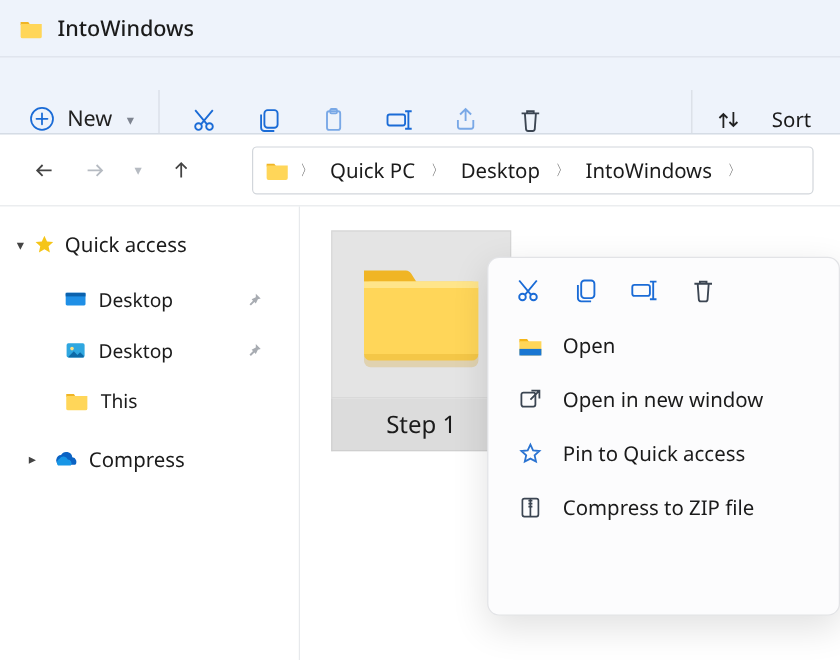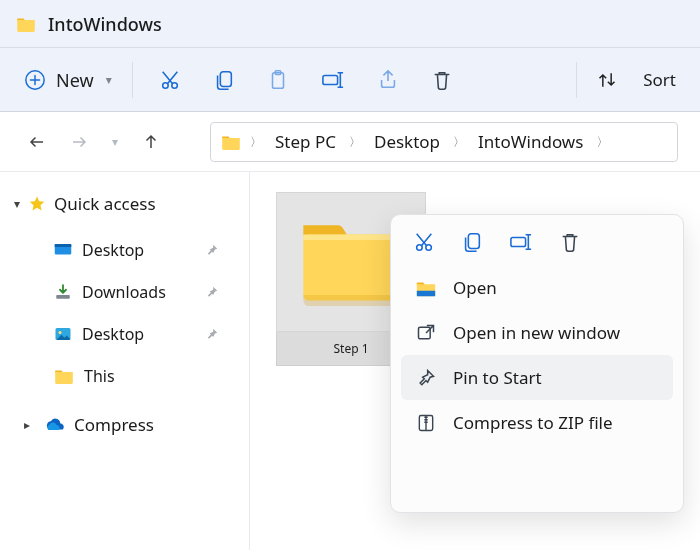--- a/index.html
+++ b/index.html
@@ -14,21 +14,21 @@
     --folder-shadow:#d29d14;
     --chip:#ececec;
   }
   *{box-sizing:border-box;font-family:"Segoe UI",system-ui,Arial,sans-serif}
   html,body{margin:0;padding:0}
   .window{width:700px;height:550px;background:var(--panel);overflow:hidden;position:relative;color:var(--text)}
   
   .titlebar{height:48px;background:var(--titlebar);border-bottom:1px solid var(--divider);display:flex;align-items:center;padding:0 16px;gap:12px}
   .titlebar .title{font-size:18px;font-weight:500}
   
-  .toolbar{height:64px;background:var(--titlebar);border-bottom:1px solid #cfd6df;display:flex;align-items:center;padding:0 24px;gap:20px}
+  .toolbar{height:64px;background:var(--titlebar);border-bottom:1px solid #cfd6df;display:flex;align-items:flex-end;padding:0 24px;gap:20px}
   .new-btn{display:flex;align-items:center;gap:10px;color:var(--blue);font-size:18px;cursor:pointer}
   .new-btn .chev{color:#7e8490;font-size:12px;margin-left:2px}
   .sep{width:1px;height:36px;background:var(--divider)}
   .tool-icons{display:flex;align-items:center;gap:32px;flex:1;padding-left:6px}
   .tool-icons .ico{color:var(--blue)}
   .sort-group{display:flex;align-items:center;gap:26px;color:var(--text)}
   .sort-group .lbl{font-size:17px}
   
   .navrow{height:60px;display:flex;align-items:center;border-bottom:1px solid #e7e9ec}
   .navarrows{width:210px;display:flex;align-items:center;gap:24px;padding-left:28px;color:#474747}
@@ -43,23 +43,23 @@
   .qa .chev{font-size:12px;color:#444}
   .side-list{margin-top:8px}
   .side-item{display:flex;align-items:center;gap:10px;padding:10px 8px 10px 44px;font-size:16px;position:relative}
   .pin{position:absolute;right:24px;color:#a8acb2}
   .od{display:flex;align-items:center;gap:10px;padding:16px 8px 8px 14px;font-size:17px}
   .od .chev{font-size:12px;color:#444;margin-right:4px}
   
   .content{flex:1;position:relative;padding:20px 0 0 26px}
   .folder-tile{width:150px;text-align:center}
   .folder-tile .iconbox{width:150px;height:140px;background:#e4e4e4;display:flex;align-items:center;justify-content:center;border:1px solid #d6d6d6}
-  .folder-tile .cap{background:#dcdcdc;border:1px solid #cfcfcf;border-top:none;padding:8px 4px;font-size:12px}
-  
-  .ctxmenu{position:absolute;left:390px;top:214px;width:294px;background:#fcfcfd;border:1px solid #e2e3e6;border-radius:10px;box-shadow:0 10px 30px rgba(0,0,0,.12);padding:10px 6px;height:299px;overflow:hidden}
+  .folder-tile .cap{background:#dcdcdc;border:1px solid #cfcfcf;border-top:none;padding:8px 4px;font-size:20px}
+  
+  .ctxmenu{position:absolute;left:406px;top:214px;width:294px;background:#fcfcfd;border:1px solid #e2e3e6;border-radius:10px;box-shadow:0 10px 30px rgba(0,0,0,.12);padding:10px 6px;height:299px;overflow:hidden}
   .ctx-icons{display:flex;align-items:center;gap:26px;padding:6px 16px 12px 16px}
   .ctx-icons .ico{color:var(--blue)}
   .ctx-item{display:flex;align-items:center;gap:16px;padding:11px 14px;font-size:17px;border-radius:6px;margin:0 4px}
   .ctx-item.hover{background:#f0f1f3}
   .ctx-item .ico{width:22px;color:#3b4552;display:inline-flex;justify-content:center}
   
   svg{display:block}
   .folder-mini{width:20px;height:16px}
 </style>
 </head>
@@ -154,21 +154,21 @@
         </span>
     </div>
     <div class="crumbs">
       <span>
           <svg class="folder-mini" viewBox="0 0 24 20">
             <path fill="var(--folder-tab)" d="M1 3h8l2 3h-10z"></path>
             <path fill="var(--folder-main)" d="M1 5h22v13a2 2 0 0 1-2 2h-18a2 2 0 0 1-2-2z"></path>
           </svg>
         </span>
       <span class="crumb-sep">〉</span>
-      <span class="crumb">Step PC</span>
+      <span class="crumb">Quick PC</span>
       <span class="crumb-sep">〉</span>
       <span class="crumb">Desktop</span>
       <span class="crumb-sep">〉</span>
       <span class="crumb">IntoWindows</span>
       <span class="crumb-sep">〉</span>
     </div>
   </div>
 
   <div class="body">
     <div class="sidebar">
@@ -191,34 +191,20 @@
             </span>
           <span>Desktop</span>
           <span class="pin">
               <svg width="14" height="14" viewBox="0 0 24 24" fill="currentColor">
                 <path d="M14 3l7 7-4 1-3 6-2-2-5 5-2-2 5-5-2-2 6-3z"></path>
               </svg>
             </span>
         </div>
         <div class="side-item">
           <span>
-              <svg width="18" height="18" viewBox="0 0 24 24">
-                <rect x="3" y="16" width="18" height="5" rx="1" fill="#7e8790"></rect>
-                <path d="M12 3v9M8 9l4 4 4-4" fill="none" stroke="#2f8a2f" stroke-width="2.4" stroke-linecap="round" stroke-linejoin="round"></path>
-              </svg>
-            </span>
-          <span>Downloads</span>
-          <span class="pin">
-              <svg width="14" height="14" viewBox="0 0 24 24" fill="currentColor">
-                <path d="M14 3l7 7-4 1-3 6-2-2-5 5-2-2 5-5-2-2 6-3z"></path>
-              </svg>
-            </span>
-        </div>
-        <div class="side-item">
-          <span>
               <svg width="18" height="16" viewBox="0 0 24 20">
                 <rect x="2" y="2" width="20" height="16" rx="2" fill="#2fa7e0"></rect>
                 <circle cx="8" cy="8" r="2" fill="#ffe082"></circle>
                 <path d="M4 17l6-6 4 4 3-3 4 4v2H4z" fill="#0d6aa8"></path>
               </svg>
             </span>
           <span>Desktop</span>
           <span class="pin">
               <svg width="14" height="14" viewBox="0 0 24 24" fill="currentColor">
                 <path d="M14 3l7 7-4 1-3 6-2-2-5 5-2-2 5-5-2-2 6-3z"></path>
@@ -302,27 +288,27 @@
     </div>
     <div class="ctx-item">
       <span class="ico">
           <svg width="20" height="20" viewBox="0 0 24 24" fill="none" stroke="#3b4552" stroke-width="1.8">
             <rect x="3" y="5" width="14" height="14" rx="2"></rect>
             <path d="M13 3h8v8M21 3l-9 9"></path>
           </svg>
         </span>
       <span>Open in new window</span>
     </div>
-    <div class="ctx-item hover">
-      <span class="ico">
-          <svg width="20" height="20" viewBox="0 0 24 24" fill="none" stroke="#3b4552" stroke-width="1.8">
-            <path d="M14 3l7 7-4 1-3 6-2-2-5 5-2-2 5-5-2-2 6-3z"></path>
-          </svg>
-        </span>
-      <span>Pin to Start</span>
+    <div class="ctx-item">
+      <span class="ico">
+          <svg width="20" height="20" viewBox="0 0 24 24" fill="none" stroke="#2a73d1" stroke-width="1.8">
+            <path d="M12 3l2.7 5.8 6.3.6-4.8 4.3 1.4 6.3L12 17l-5.6 3 1.4-6.3L3 9.4l6.3-.6z"></path>
+          </svg>
+        </span>
+      <span>Pin to Quick access</span>
     </div>
     <div class="ctx-item">
       <span class="ico">
           <svg width="20" height="20" viewBox="0 0 24 24" fill="none" stroke="#3b4552" stroke-width="1.7">
             <rect x="4" y="3" width="16" height="18" rx="2"></rect>
             <path d="M12 3v18M10 5h4M10 8h4M10 11h4"></path>
           </svg>
         </span>
       <span>Compress to ZIP file</span>
     </div>

